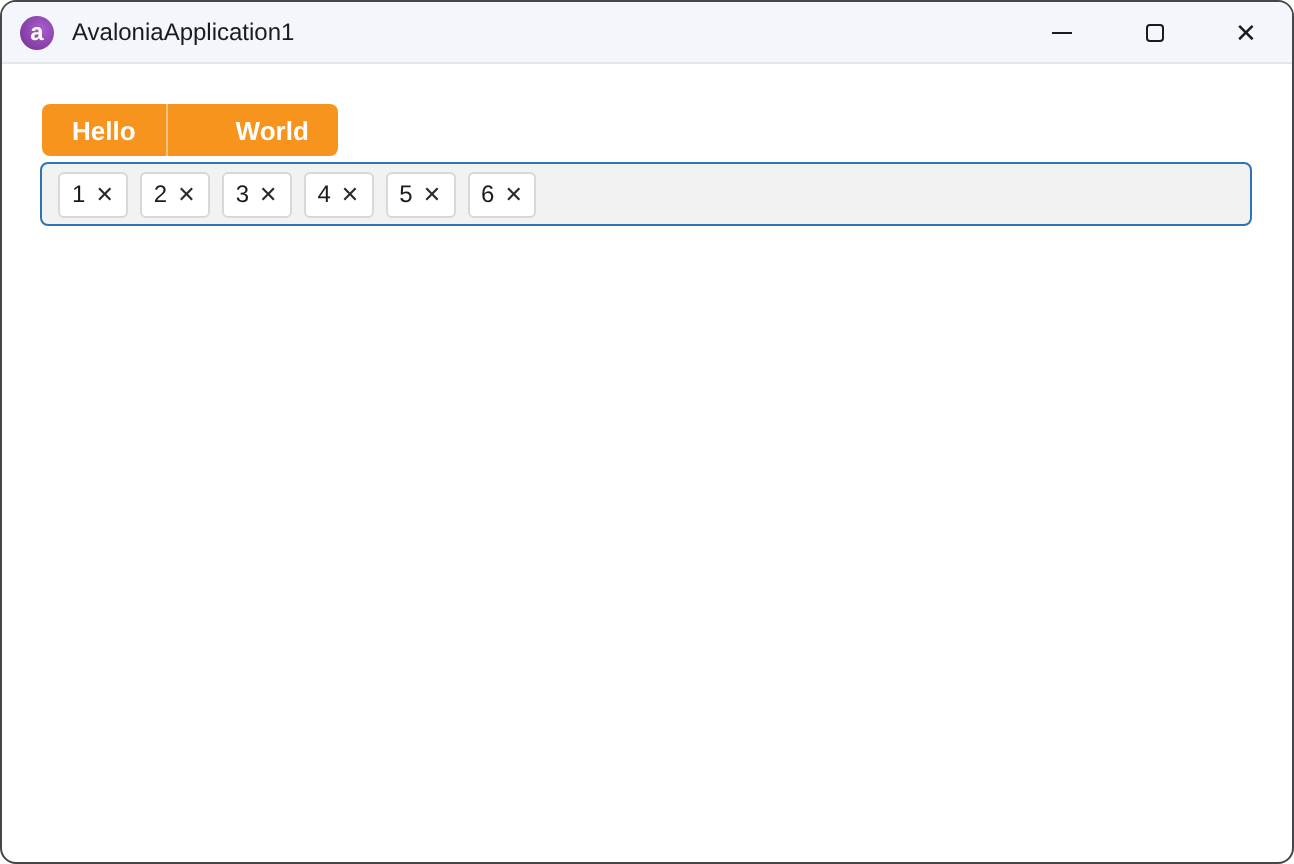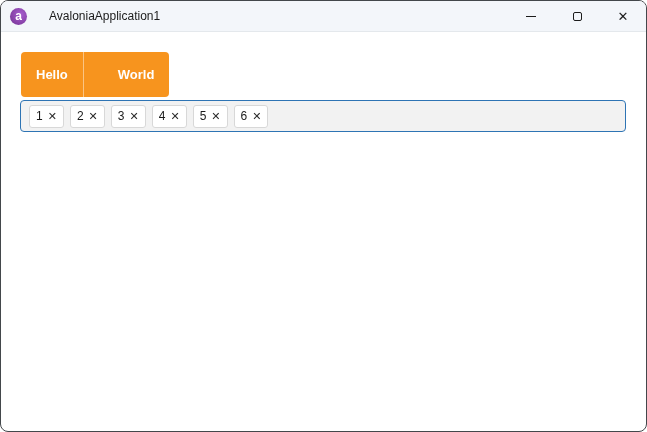--- a/index.html
+++ b/index.html
@@ -35,21 +35,21 @@
     border-radius: 50%;
     background: radial-gradient(circle at 62% 38%, #a75fce 0%, #8b44ac 55%, #6f3090 100%);
     color: #ffffff;
     font-size: 12px;
     font-weight: bold;
     line-height: 17px;
     text-align: center;
     flex: 0 0 auto;
   }
   .titlebar-title {
-    margin-left: 22px;
+    margin-left: 9px;
     font-size: 12px;
     color: #1b1b1b;
     flex: 1 1 auto;
     white-space: nowrap;
     overflow: hidden;
   }
   .window-buttons {
     display: flex;
     height: 100%;
     flex: 0 0 auto;
@@ -85,21 +85,21 @@
     line-height: 1;
     color: #1b1b1b;
   }
   
   .content {
     padding: 20px 0 0 0;
   }
   .tabstrip {
     margin-left: 20px;
     display: inline-flex;
-    height: 45px;
+    height: 26px;
     background: #f7941e;
     border-radius: 4px;
     overflow: hidden;
   }
   .tab {
     display: flex;
     align-items: center;
     padding: 0 15px;
     color: #ffffff;
     font-size: 13px;

